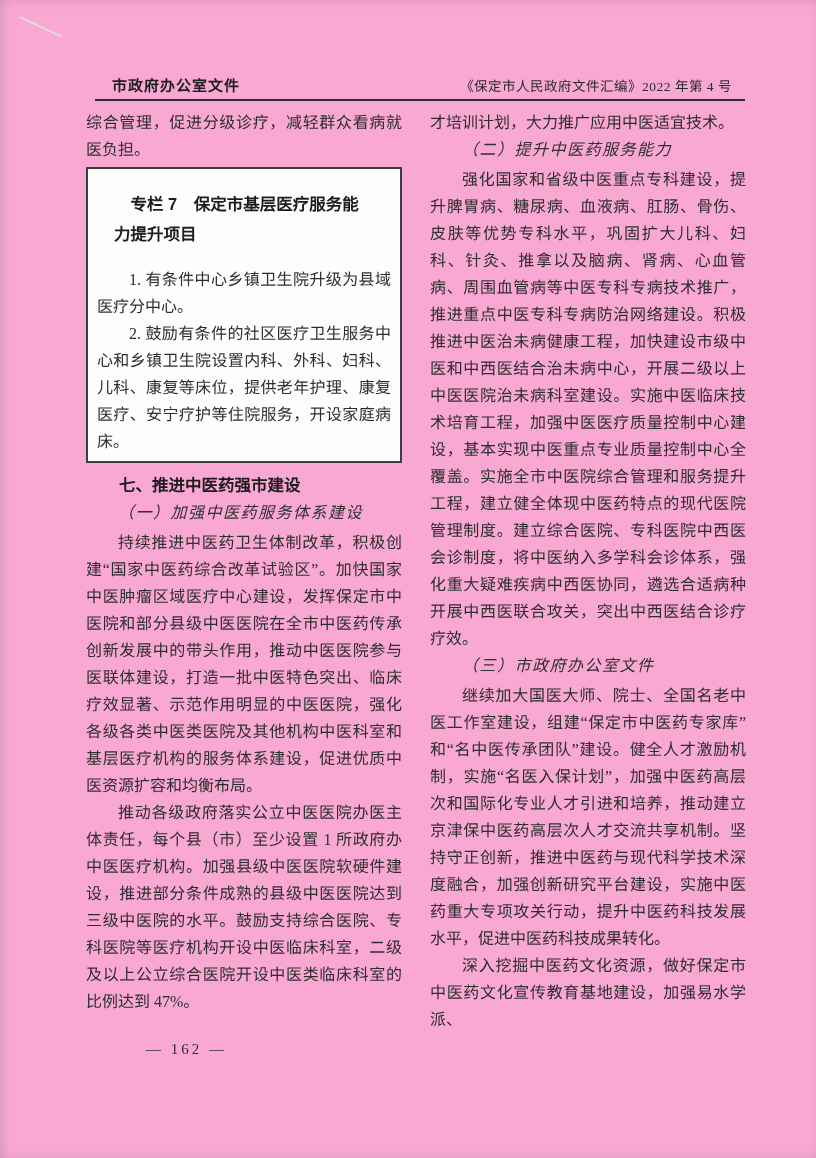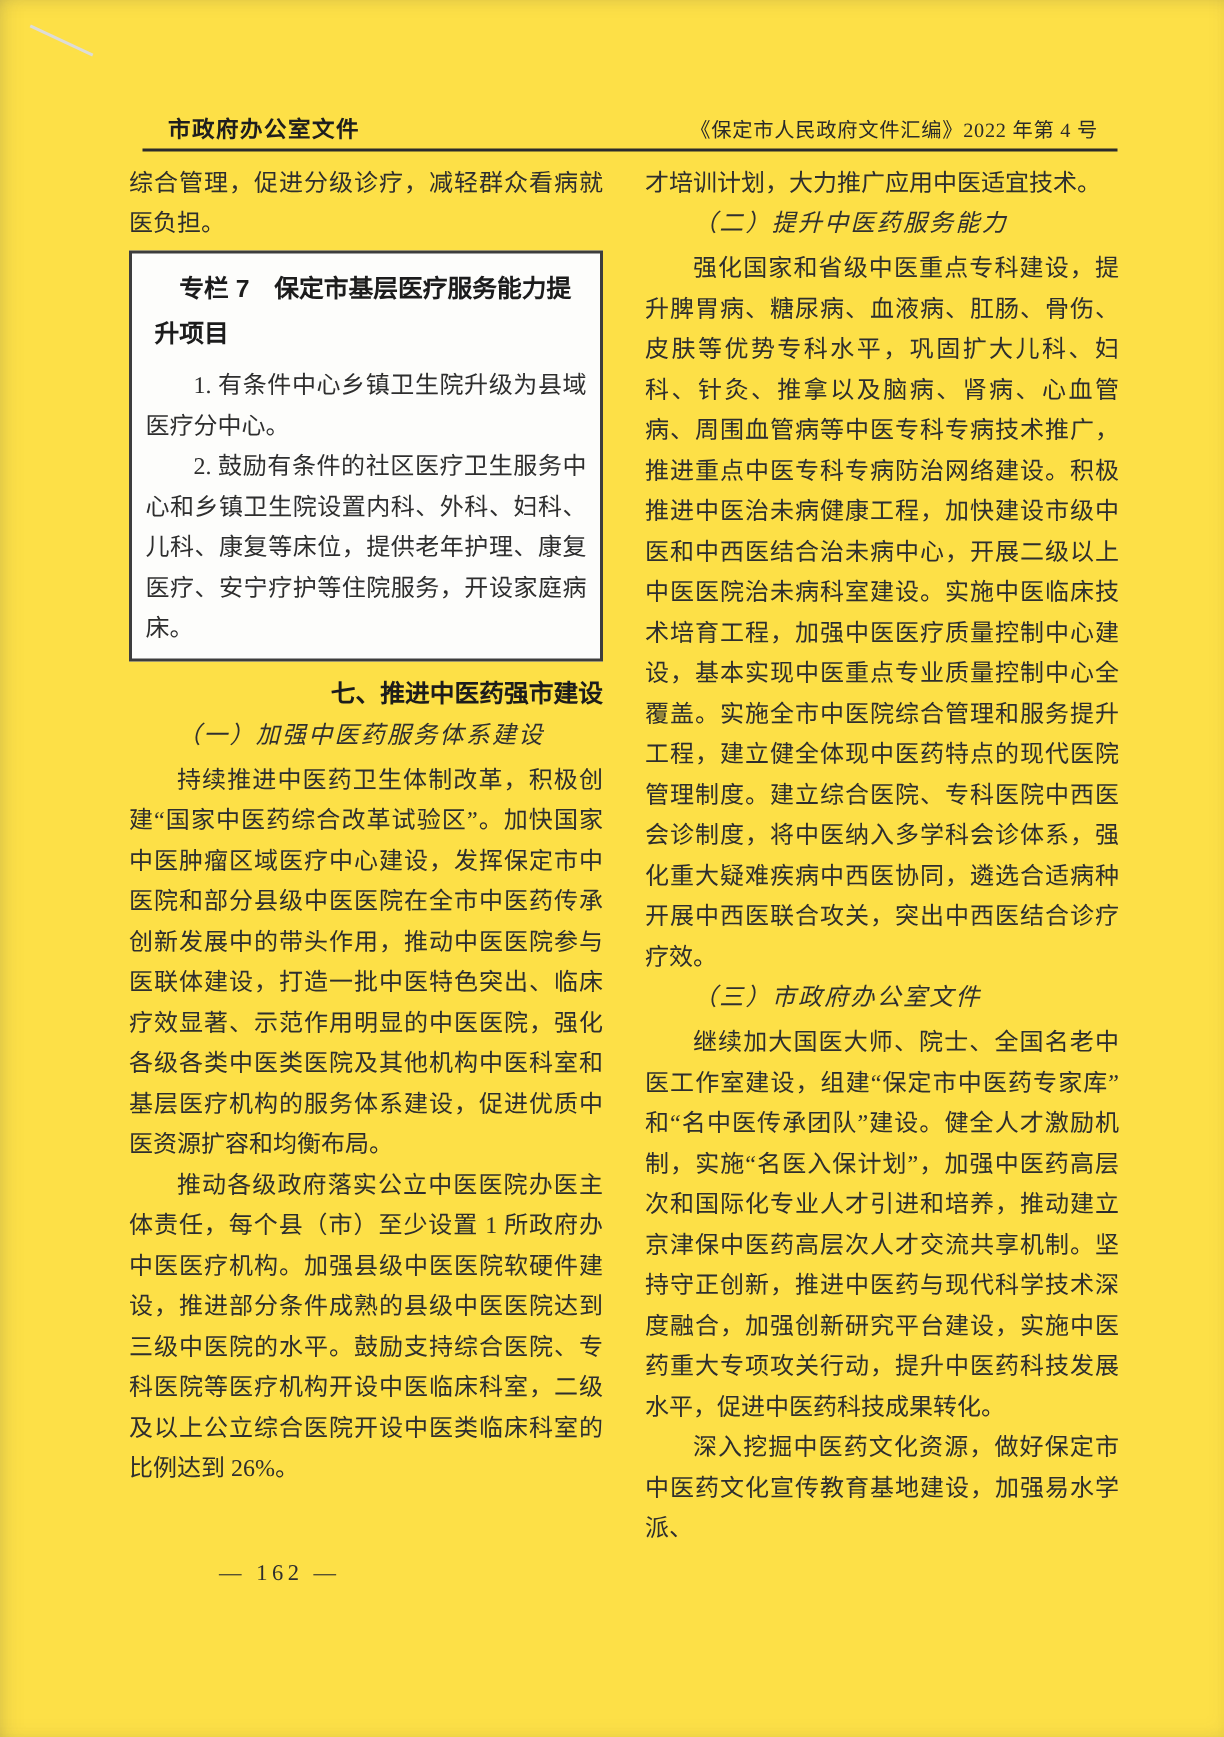--- a/index.html
+++ b/index.html
@@ -4,21 +4,21 @@
 <style>
   html, body {
     margin: 0;
     padding: 0;
     background: #ffffff;
   }
   .page {
     position: relative;
     width: 816px;
     height: 1158px;
-    background: #fde047;
+    background: #f9a8d4;
     overflow: hidden;
     font-family: "Liberation Serif", "DejaVu Serif", serif;
     color: #2b2b2b;
     box-shadow:
       inset 10px 0 16px -12px rgba(90,88,82,0.35),
       inset 0 8px 14px -11px rgba(90,88,82,0.28),
       inset -6px -8px 16px -12px rgba(90,88,82,0.18);
   }
   
   .scan-artifact {
@@ -80,38 +80,37 @@
     color: #2e2e2e;
   }
   .para.no-indent { text-indent: 0; }
   .callout-box {
     border: 2px solid #3d3d3d;
     margin: 4px 0 7px 0;
     padding: 3px 9px 6px 9px;
     background: #fdfdfb;
   }
   .box-title {
-    margin: 6px;
+    margin: 17px;
     font-family: "Liberation Sans", "DejaVu Sans", sans-serif;
     font-weight: 700;
     font-size: 16.5px;
     line-height: 30px;
     text-indent: 1em;
     color: #1c1c1c;
     text-align: left;
   }
   .section-heading {
     margin: 8px 0 0 0;
     font-family: "Liberation Sans", "DejaVu Sans", sans-serif;
     font-weight: 700;
     font-size: 16.5px;
     line-height: 28px;
     text-indent: 2em;
     color: #1c1c1c;
-    text-align: right;
   }
   .sub-heading {
     margin: 0 0 2px 0;
     font-weight: 400;
     font-style: italic;
     font-size: 16px;
     line-height: 28px;
     text-indent: 2em;
     letter-spacing: 1.5px;
     color: #303030;
@@ -149,21 +148,21 @@
         <p class="box-title">专栏 7　保定市基层医疗服务能力提升项目</p>
         <p class="para">1. 有条件中心乡镇卫生院升级为县域医疗分中心。</p>
         <p class="para">2. 鼓励有条件的社区医疗卫生服务中心和乡镇卫生院设置内科、外科、妇科、儿科、康复等床位，提供老年护理、康复医疗、安宁疗护等住院服务，开设家庭病床。</p>
       </div>
 
       <h2 class="section-heading">七、推进中医药强市建设</h2>
 
       <h3 class="sub-heading">（一）加强中医药服务体系建设</h3>
 
       <p class="para">持续推进中医药卫生体制改革，积极创建“国家中医药综合改革试验区”。加快国家中医肿瘤区域医疗中心建设，发挥保定市中医院和部分县级中医医院在全市中医药传承创新发展中的带头作用，推动中医医院参与医联体建设，打造一批中医特色突出、临床疗效显著、示范作用明显的中医医院，强化各级各类中医类医院及其他机构中医科室和基层医疗机构的服务体系建设，促进优质中医资源扩容和均衡布局。</p>
-      <p class="para">推动各级政府落实公立中医医院办医主体责任，每个县（市）至少设置 1 所政府办中医医疗机构。加强县级中医医院软硬件建设，推进部分条件成熟的县级中医医院达到三级中医院的水平。鼓励支持综合医院、专科医院等医疗机构开设中医临床科室，二级及以上公立综合医院开设中医类临床科室的比例达到 26%。</p>
+      <p class="para">推动各级政府落实公立中医医院办医主体责任，每个县（市）至少设置 1 所政府办中医医疗机构。加强县级中医医院软硬件建设，推进部分条件成熟的县级中医医院达到三级中医院的水平。鼓励支持综合医院、专科医院等医疗机构开设中医临床科室，二级及以上公立综合医院开设中医类临床科室的比例达到 47%。</p>
     </section>
 
     <section class="col">
       <p class="para no-indent">才培训计划，大力推广应用中医适宜技术。</p>
 
       <h3 class="sub-heading">（二）提升中医药服务能力</h3>
 
       <p class="para">强化国家和省级中医重点专科建设，提升脾胃病、糖尿病、血液病、肛肠、骨伤、皮肤等优势专科水平，巩固扩大儿科、妇科、针灸、推拿以及脑病、肾病、心血管病、周围血管病等中医专科专病技术推广，推进重点中医专科专病防治网络建设。积极推进中医治未病健康工程，加快建设市级中医和中西医结合治未病中心，开展二级以上中医医院治未病科室建设。实施中医临床技术培育工程，加强中医医疗质量控制中心建设，基本实现中医重点专业质量控制中心全覆盖。实施全市中医院综合管理和服务提升工程，建立健全体现中医药特点的现代医院管理制度。建立综合医院、专科医院中西医会诊制度，将中医纳入多学科会诊体系，强化重大疑难疾病中西医协同，遴选合适病种开展中西医联合攻关，突出中西医结合诊疗疗效。</p>
 
       <h3 class="sub-heading">（三）市政府办公室文件</h3>

